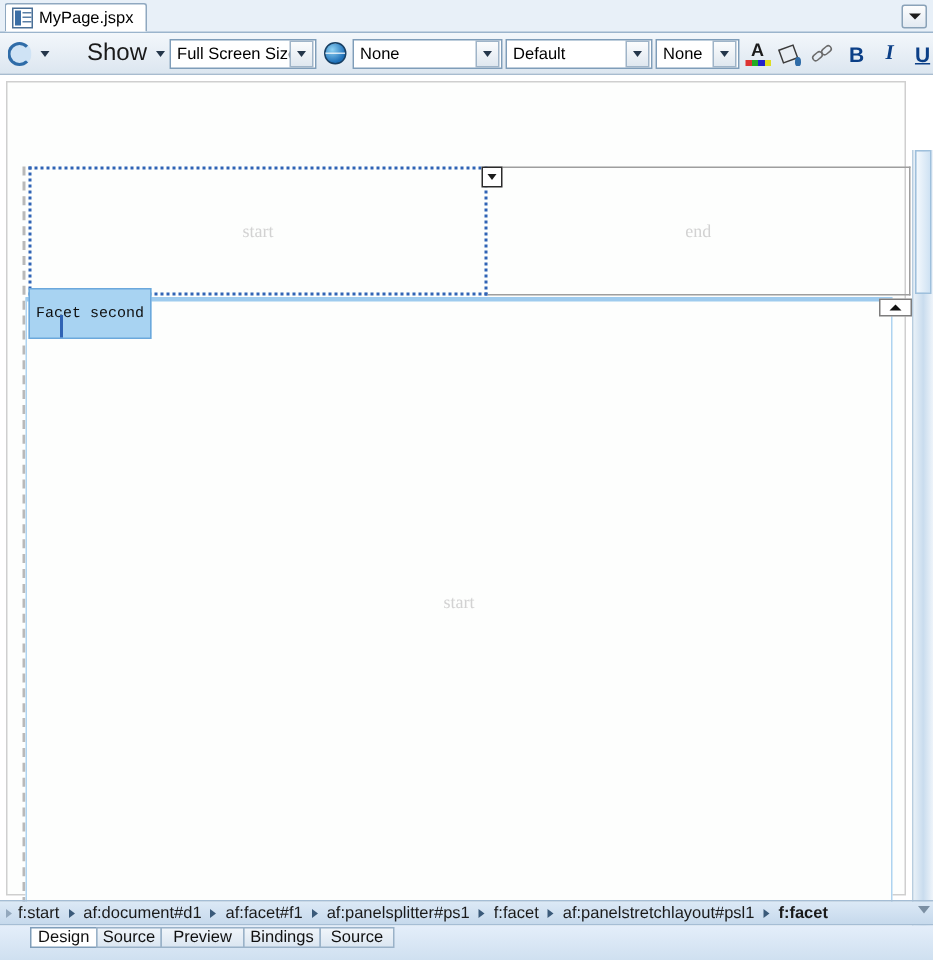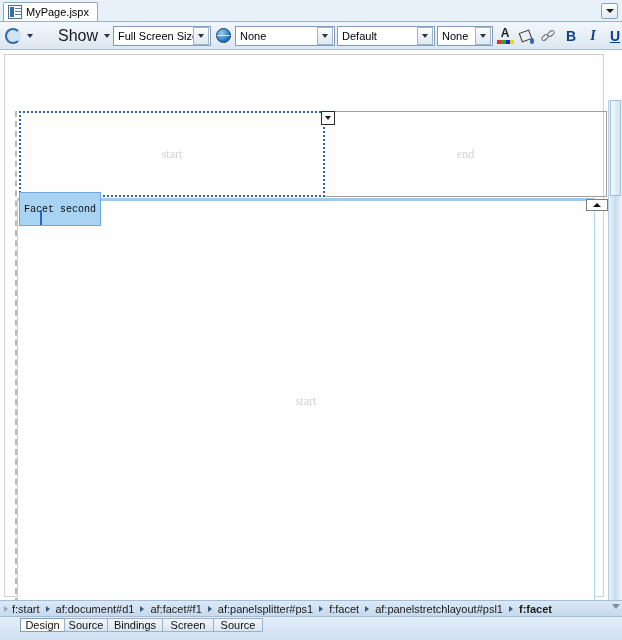--- a/index.html
+++ b/index.html
@@ -642,22 +642,22 @@
 </div>
 
 <div class="bottombar">
   <div class="btab active" style="left:1px;width:45px">
     <span>Design</span>
   </div>
   <div class="btab" style="left:45px;width:44px">
     <span>Source</span>
   </div>
   <div class="btab" style="left:88px;width:56px">
+    <span>Preview</span>
+  </div>
+  <div class="btab" style="left:143px;width:52px">
     <span>Bindings</span>
-  </div>
-  <div class="btab" style="left:143px;width:52px">
-    <span>Screen</span>
   </div>
   <div class="btab" style="left:194px;width:50px">
     <span>Source</span>
   </div>
 
 </div>
 
 </body></html>

